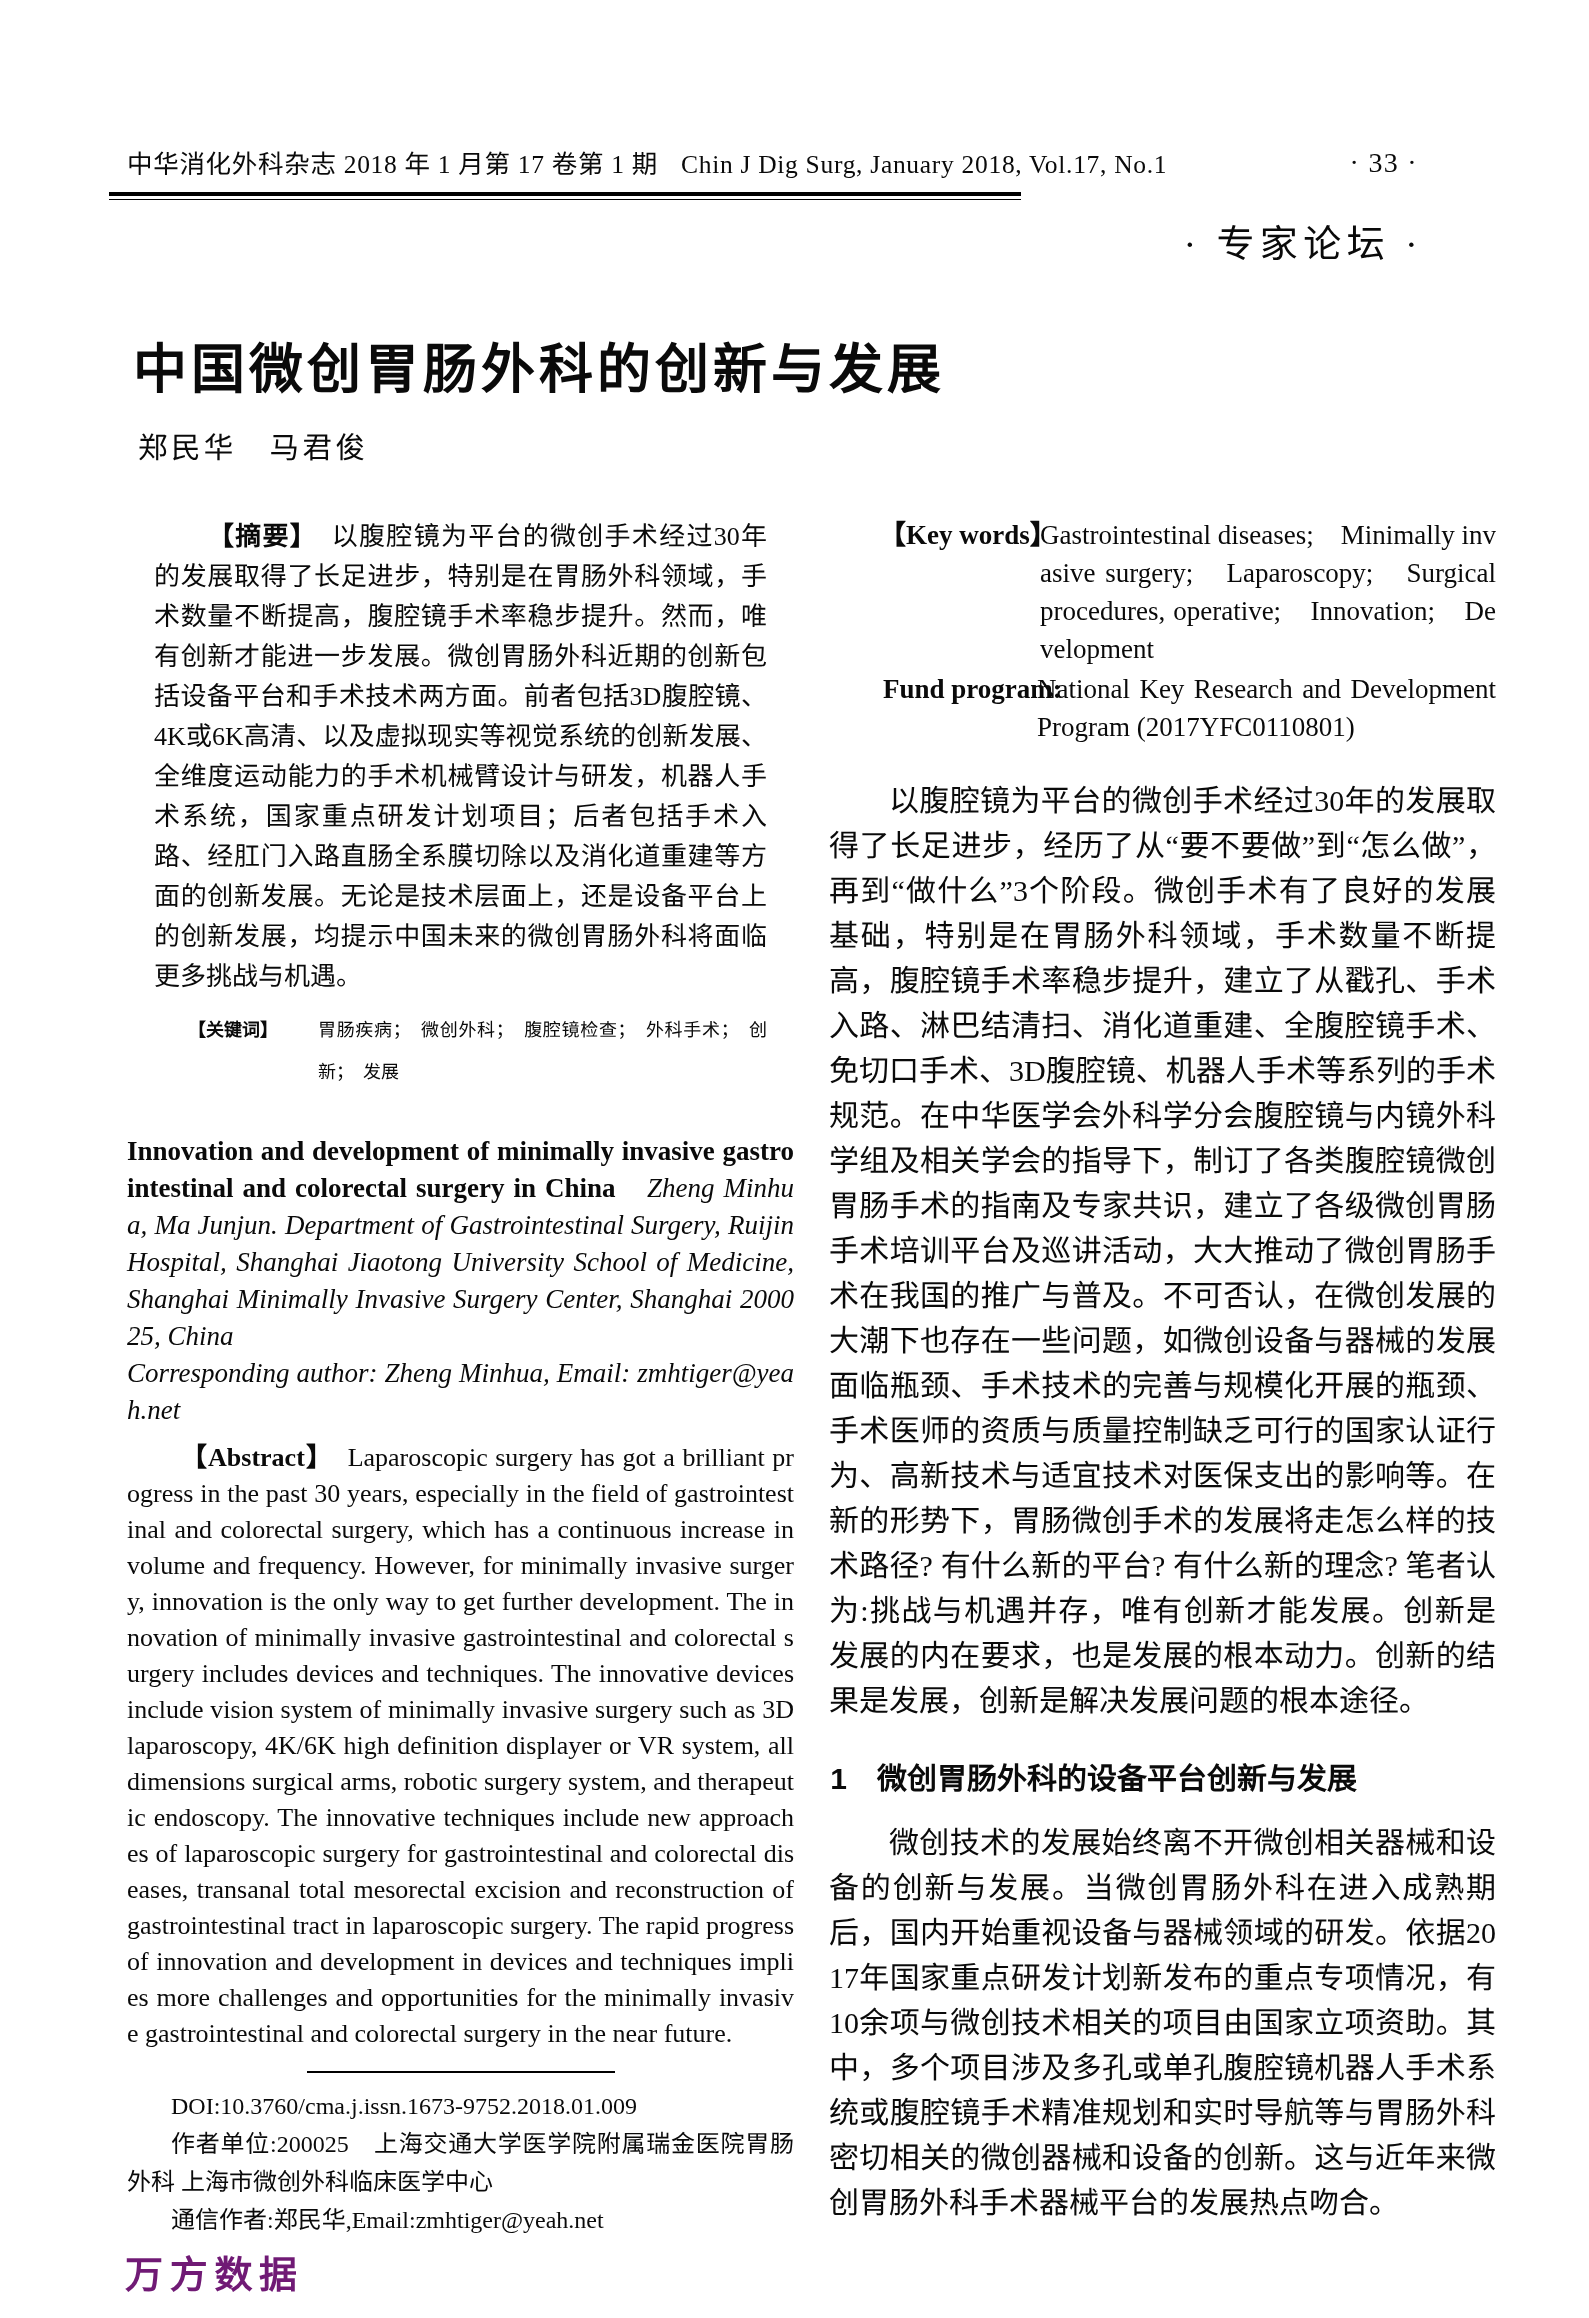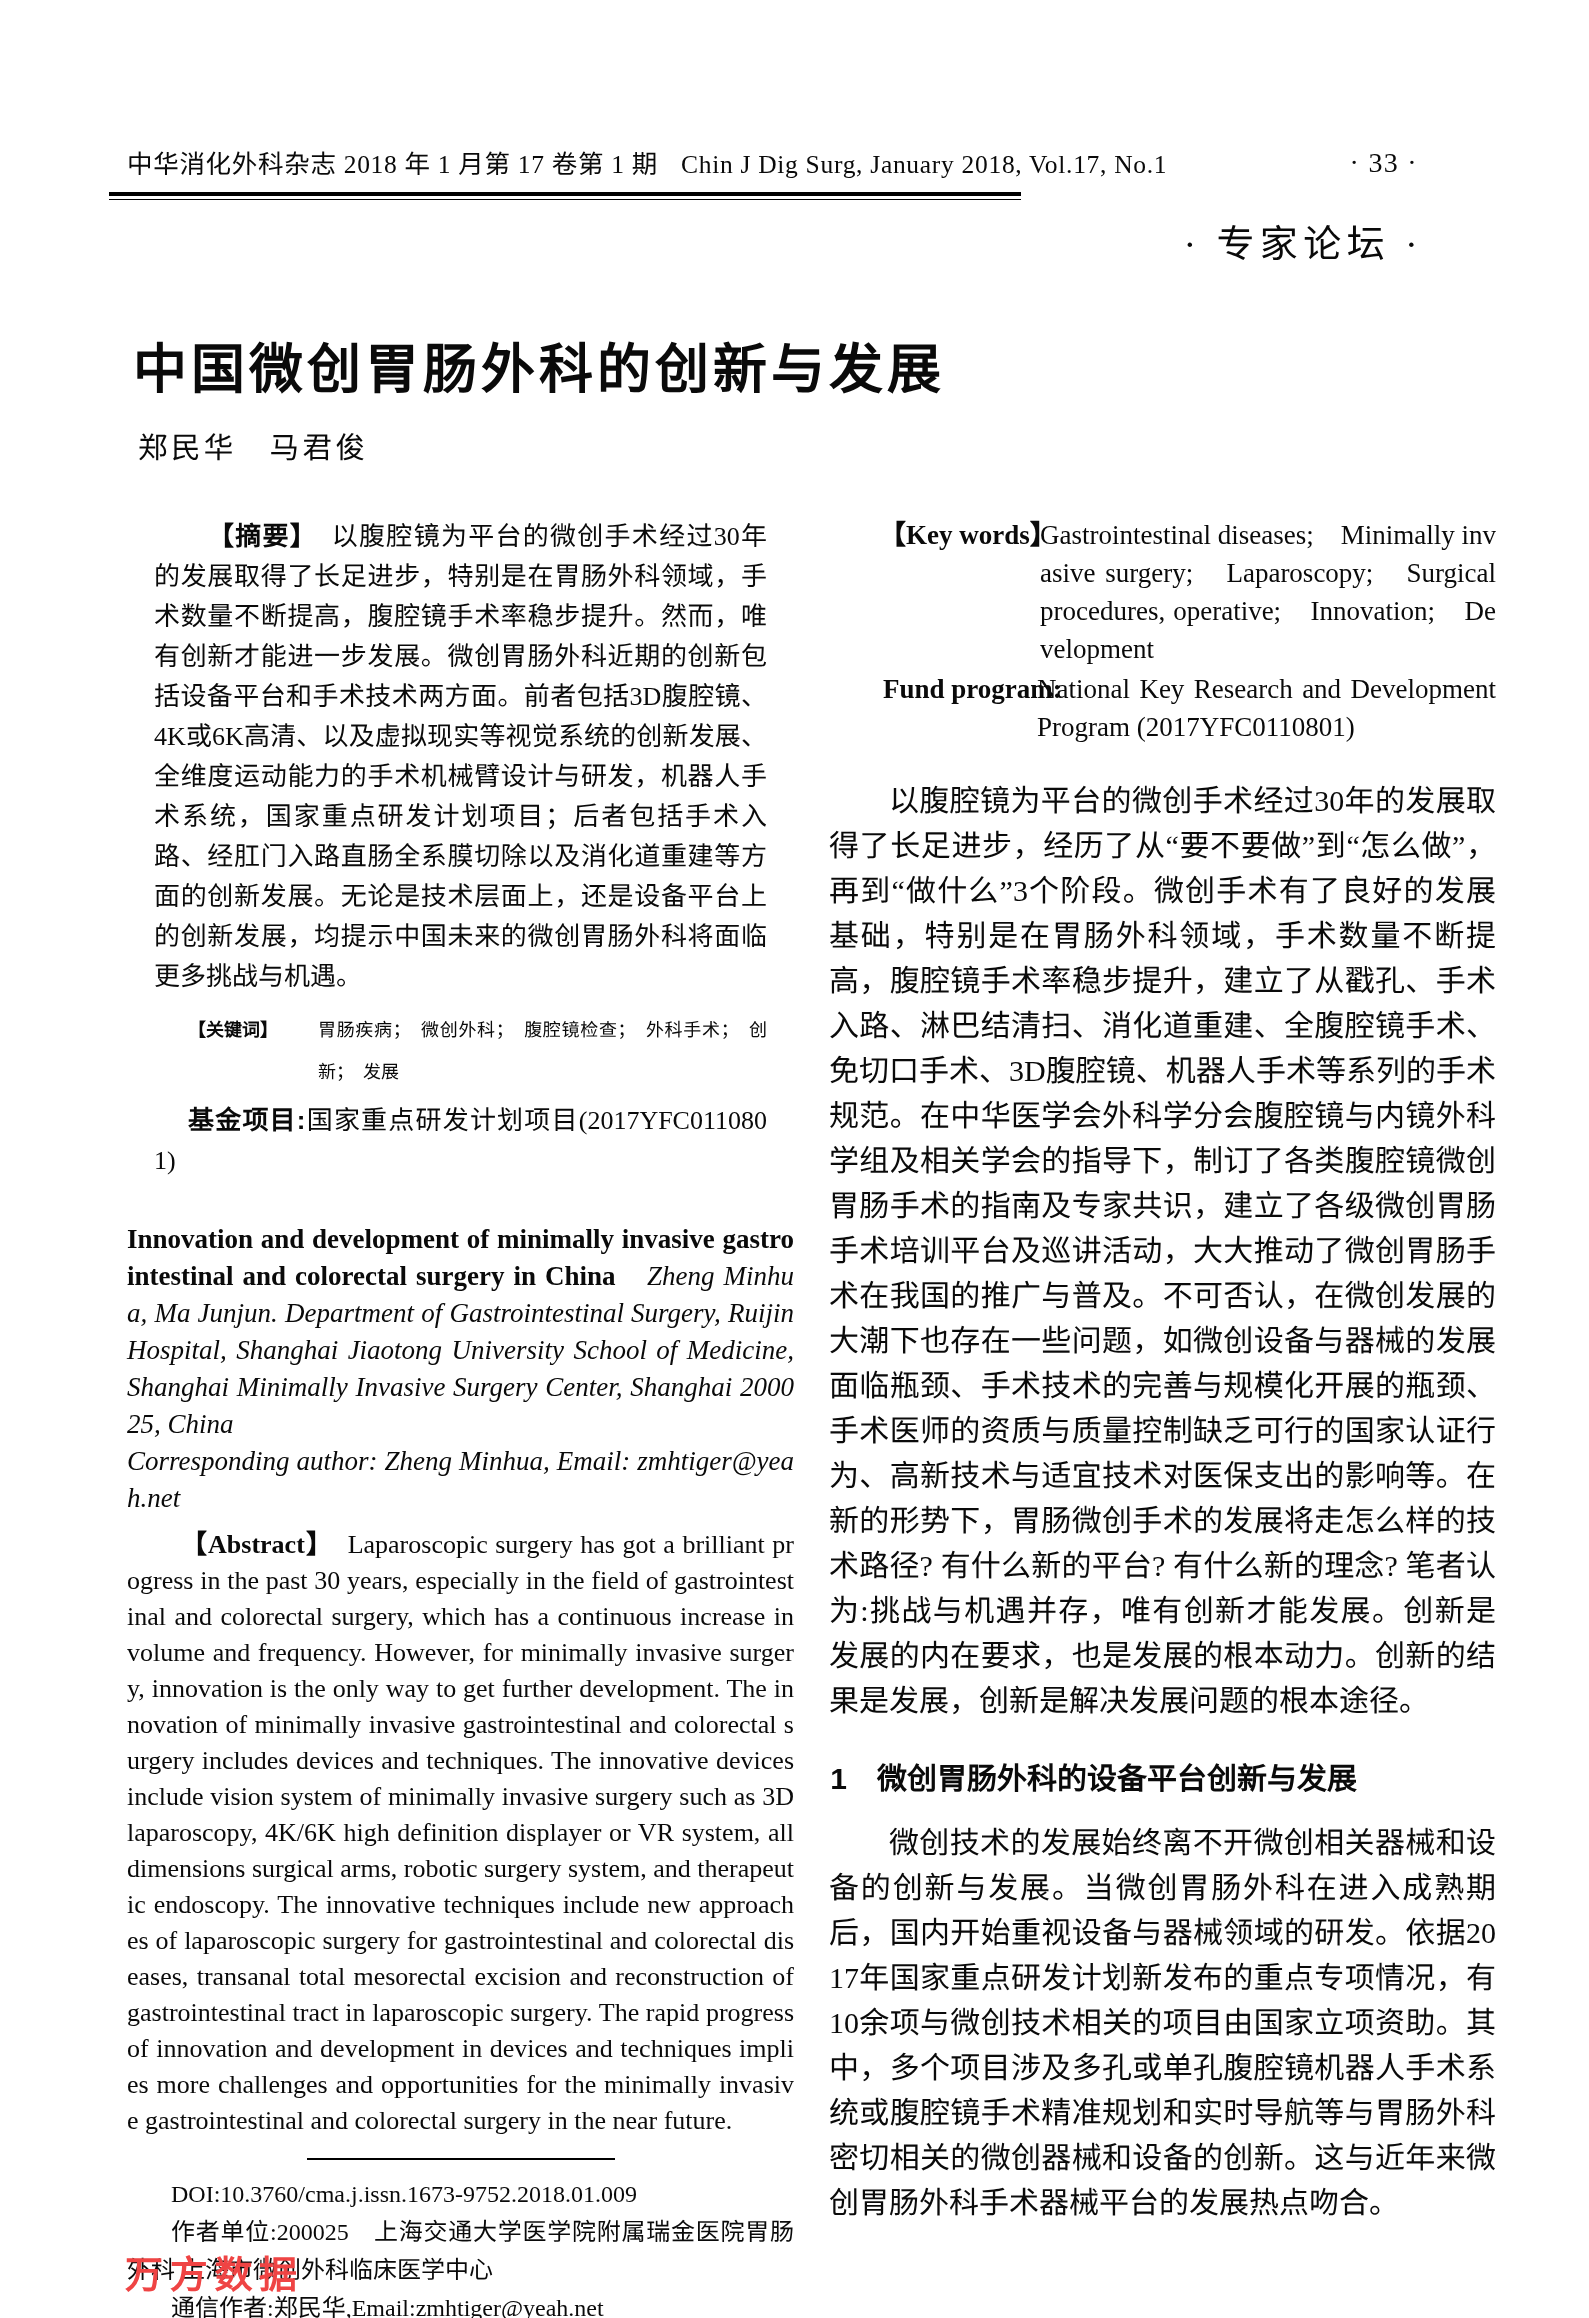--- a/index.html
+++ b/index.html
@@ -74,21 +74,21 @@
   .body-para2{margin-top:20px;font-size:30px;line-height:45px;text-indent:60px;}
   .sec-heading{
     margin:35px 0 0 1.3px;
     font-family:"Liberation Sans","DejaVu Sans",sans-serif;
     font-weight:bold;font-size:30px;line-height:42px;
   }
   
   .watermark{
     position:absolute;left:125px;top:2244px;
     font-family:"Liberation Sans","DejaVu Sans",sans-serif;
-    font-weight:600;font-size:38px;letter-spacing:6.7px;color:#ef4444;white-space:nowrap;
+    font-weight:600;font-size:38px;letter-spacing:6.7px;color:#701a75;white-space:nowrap;
   }
 </style>
 </head>
 <body>
 
 <div class="page">
 
   <div class="journal-line">
     <span>中华消化外科杂志 2018 年 1 月第 17 卷第 1 期</span><span class="en">Chin J Dig Surg, January 2018, Vol.17, No.1</span>
   </div>
@@ -103,23 +103,20 @@
 
     <p class="jp small-cn abs-cn">
       <span class="lbl-hei lbl-gap">【摘要】</span><span>以腹腔镜为平台的微创手术经过30年的发展取得了长足进步，特别是在胃肠外科领域，手术数量不断提高，腹腔镜手术率稳步提升。然而，唯有创新才能进一步发展。微创胃肠外科近期的创新包括设备平台和手术技术两方面。前者包括3D腹腔镜、4K或6K高清、以及虚拟现实等视觉系统的创新发展、全维度运动能力的手术机械臂设计与研发，机器人手术系统，国家重点研发计划项目；后者包括手术入路、经肛门入路直肠全系膜切除以及消化道重建等方面的创新发展。无论是技术层面上，还是设备平台上的创新发展，均提示中国未来的微创胃肠外科将面临更多挑战与机遇。</span>
     </p>
 
     <div class="jp small-cn kw-cn">
       <span class="lbl lbl-hei">【关键词】</span>
       <span>胃肠疾病；　微创外科；　腹腔镜检查；　外科手术；　创新；　发展</span>
     </div>
 
-    <p class="jp small-cn fund-cn">
-      <span class="lbl-hei">基金项目:</span><span>国家重点研发计划项目(2017YFC0110801)</span>
-    </p>
 
     <p class="jp en-title">
       <span class="t">Innovation and development of minimally invasive gastrointestinal and colorectal surgery in China</span><span class="i">　Zheng Minhua, Ma Junjun. Department of Gastrointestinal Surgery, Ruijin Hospital, Shanghai Jiaotong University School of Medicine, Shanghai Minimally Invasive Surgery Center, Shanghai 200025, China</span>
       <span class="i block">Corresponding author: Zheng Minhua, Email: zmhtiger@yeah.net</span>
     </p>
 
     <p class="jp en-abs">
       <span class="lbl-hei lbl-gap" style="font-weight:bold">【Abstract】</span><span>Laparoscopic surgery has got a brilliant progress in the past 30 years, especially in the field of gastrointestinal and colorectal surgery, which has a continuous increase in volume and frequency. However, for minimally invasive surgery, innovation is the only way to get further development. The innovation of minimally invasive gastrointestinal and colorectal surgery includes devices and techniques. The innovative devices include vision system of minimally invasive surgery such as 3D laparoscopy, 4K/6K high definition displayer or VR system, all dimensions surgical arms, robotic surgery system, and therapeutic endoscopy. The innovative techniques include new approaches of laparoscopic surgery for gastrointestinal and colorectal diseases, transanal total mesorectal excision and reconstruction of gastrointestinal tract in laparoscopic surgery. The rapid progress of innovation and development in devices and techniques implies more challenges and opportunities for the minimally invasive gastrointestinal and colorectal surgery in the near future.</span>
     </p>
 

